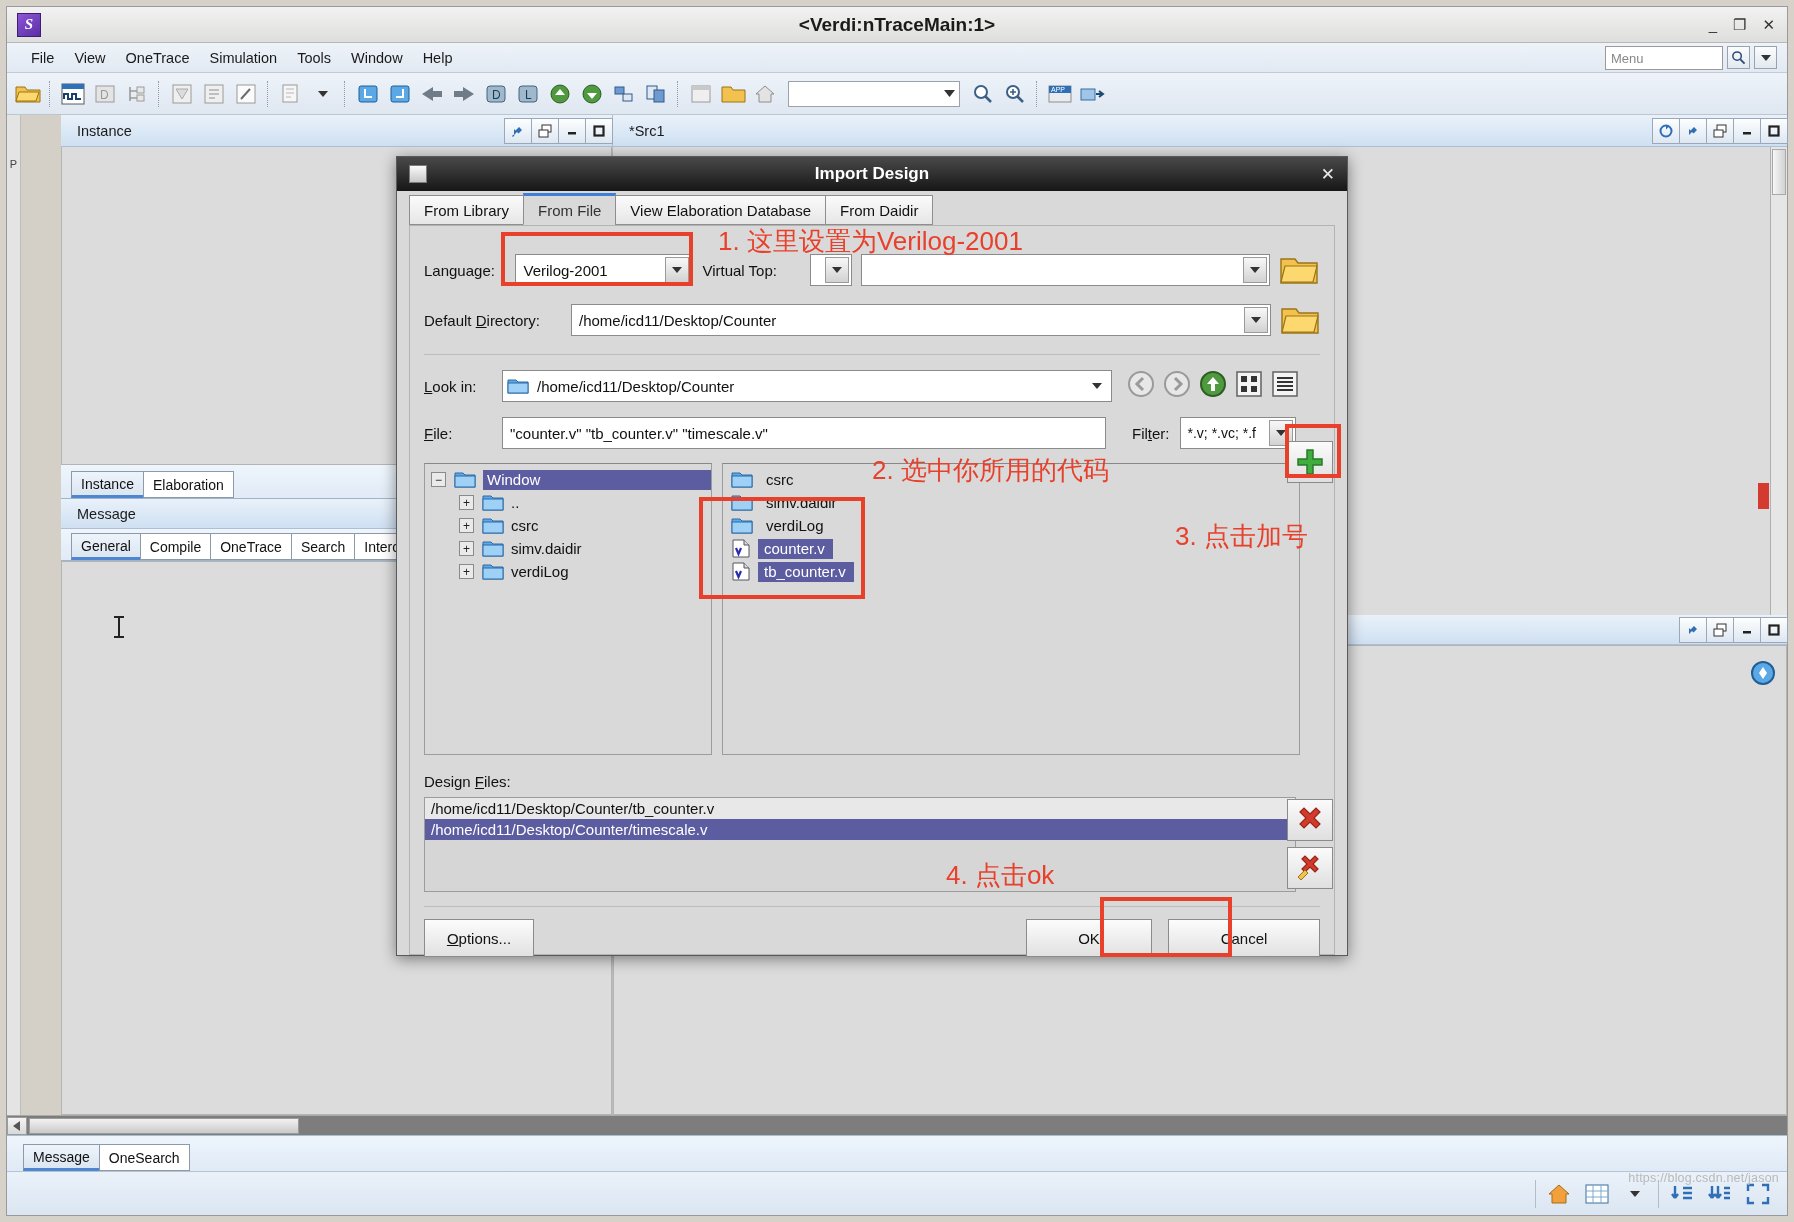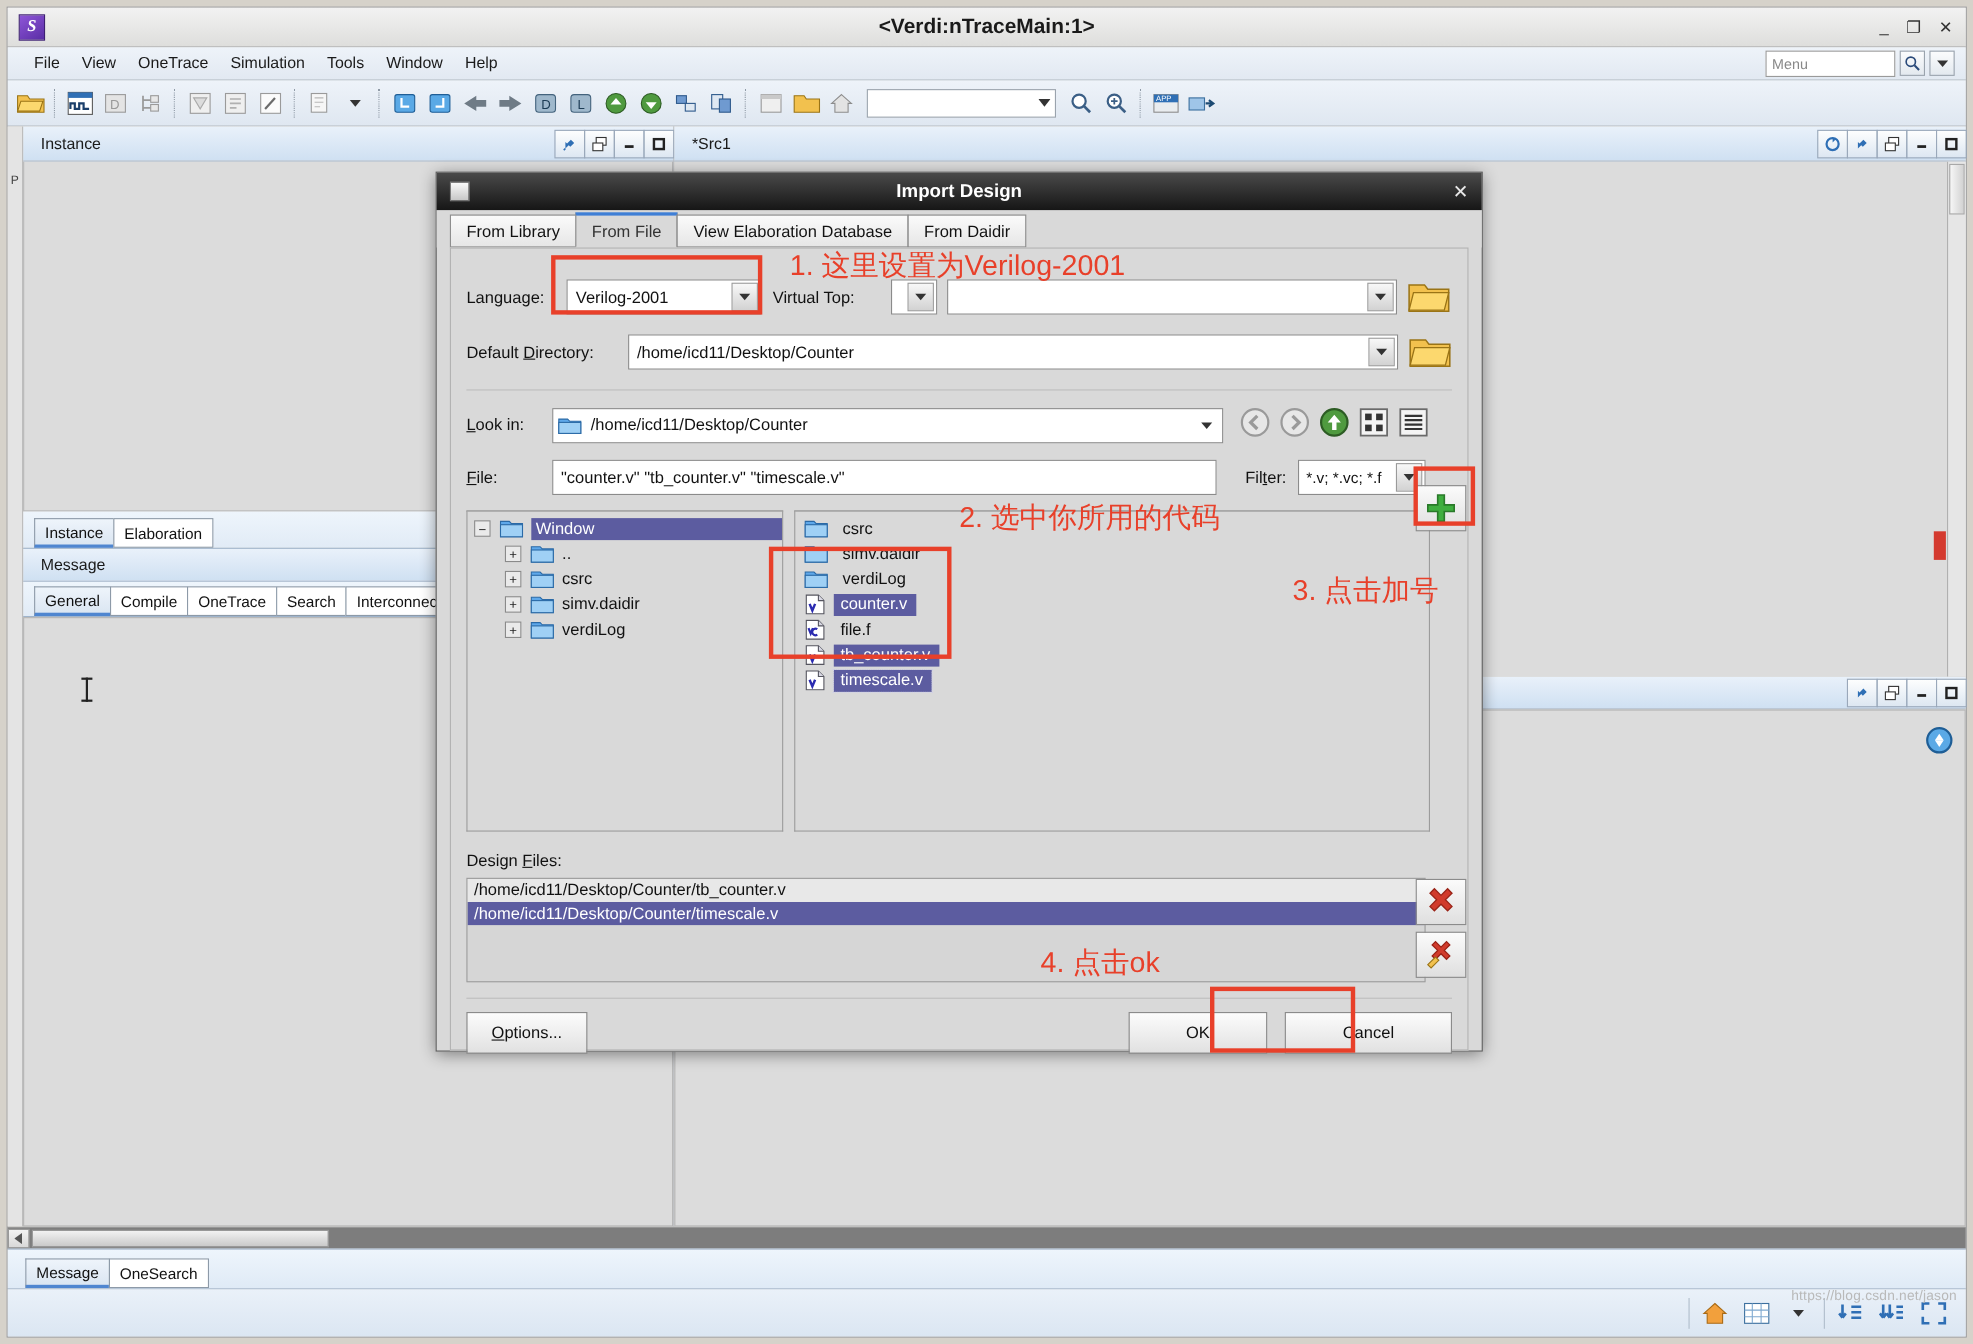--- a/index.html
+++ b/index.html
@@ -499,21 +499,21 @@
         <svg width="26" height="22" viewBox="0 0 26 22">
             <rect x="2" y="6" width="14" height="11" fill="#9fc5e8" stroke="#3b6f9e"></rect>
             <path d="M17 11h7M20 8l4 3-4 3" stroke="#1c4a73" fill="none" stroke-width="2"></path>
           </svg>
       </div>
     </div>
 
     <div class="body">
       <div class="leftstrip">P</div>
 
-      <div class="left-col" style="margin-left:14px;">
+      <div class="left-col" style="margin-left:14px;padding-left:40px;">
         <div class="pane-head">
           <span>Instance</span>
           <div class="tools">
             <div class="ph-btn">
               <svg width="16" height="16" viewBox="0 0 16 16">
                   <path d="M4 12l3-3 1.5 1.5L12 7l-3-3-3.5 3.5L4 6z" fill="#2f6fb5"></path>
                   <path d="M4 12l-1.5 1.5" stroke="#2f6fb5" stroke-width="1.5"></path>
                 </svg>
             </div>
             <div class="ph-btn">
@@ -878,44 +878,27 @@
             <span class="nm">verdiLog</span>
           </div>
           <div class="filerow sel">
             <svg width="20" height="19" viewBox="0 0 20 19" style="margin-right:7px;">
                 <path d="M2 1h11l5 5v12H2z" fill="#fff" stroke="#55555f"></path>
                 <path d="M13 1v5h5" fill="#d8d8e4" stroke="#55555f"></path>
                 <path d="M5 9l2.5 6L10 9" fill="none" stroke="#2b2bb0" stroke-width="2.2"></path>
               </svg>
             <span class="nm">counter.v</span>
           </div>
-          <div class="filerow">
-            <svg width="20" height="19" viewBox="0 0 20 19" style="margin-right:7px;">
-                <path d="M2 1h11l5 5v12H2z" fill="#fff" stroke="#55555f"></path>
-                <path d="M13 1v5h5" fill="#d8d8e4" stroke="#55555f"></path>
-                <path d="M4 8l2 5 2-5" fill="none" stroke="#2b2bb0" stroke-width="2"></path>
-                <path d="M12 9a3 3 0 1 0 0 5" fill="none" stroke="#2b2bb0" stroke-width="2"></path>
-              </svg>
-            <span class="nm">file.f</span>
-          </div>
           <div class="filerow sel">
             <svg width="20" height="19" viewBox="0 0 20 19" style="margin-right:7px;">
                 <path d="M2 1h11l5 5v12H2z" fill="#fff" stroke="#55555f"></path>
                 <path d="M13 1v5h5" fill="#d8d8e4" stroke="#55555f"></path>
                 <path d="M5 9l2.5 6L10 9" fill="none" stroke="#2b2bb0" stroke-width="2.2"></path>
               </svg>
             <span class="nm">tb_counter.v</span>
-          </div>
-          <div class="filerow focus">
-            <svg width="20" height="19" viewBox="0 0 20 19" style="margin-right:7px;">
-                <path d="M2 1h11l5 5v12H2z" fill="#fff" stroke="#55555f"></path>
-                <path d="M13 1v5h5" fill="#d8d8e4" stroke="#55555f"></path>
-                <path d="M5 9l2.5 6L10 9" fill="none" stroke="#2b2bb0" stroke-width="2.2"></path>
-              </svg>
-            <span class="nm">timescale.v</span>
           </div>
         </div>
       </div>
 
       <div style="margin-top:18px;">
         <div class="lbl" style="margin-bottom:7px;">Design <u>F</u>iles:</div>
         <div style="display:flex; gap:10px;">
           <div class="dfbox" style="width:872px;">
             <div class="dfrow">/home/icd11/Desktop/Counter/tb_counter.v</div>
             <div class="dfrow sel">/home/icd11/Desktop/Counter/timescale.v</div>

